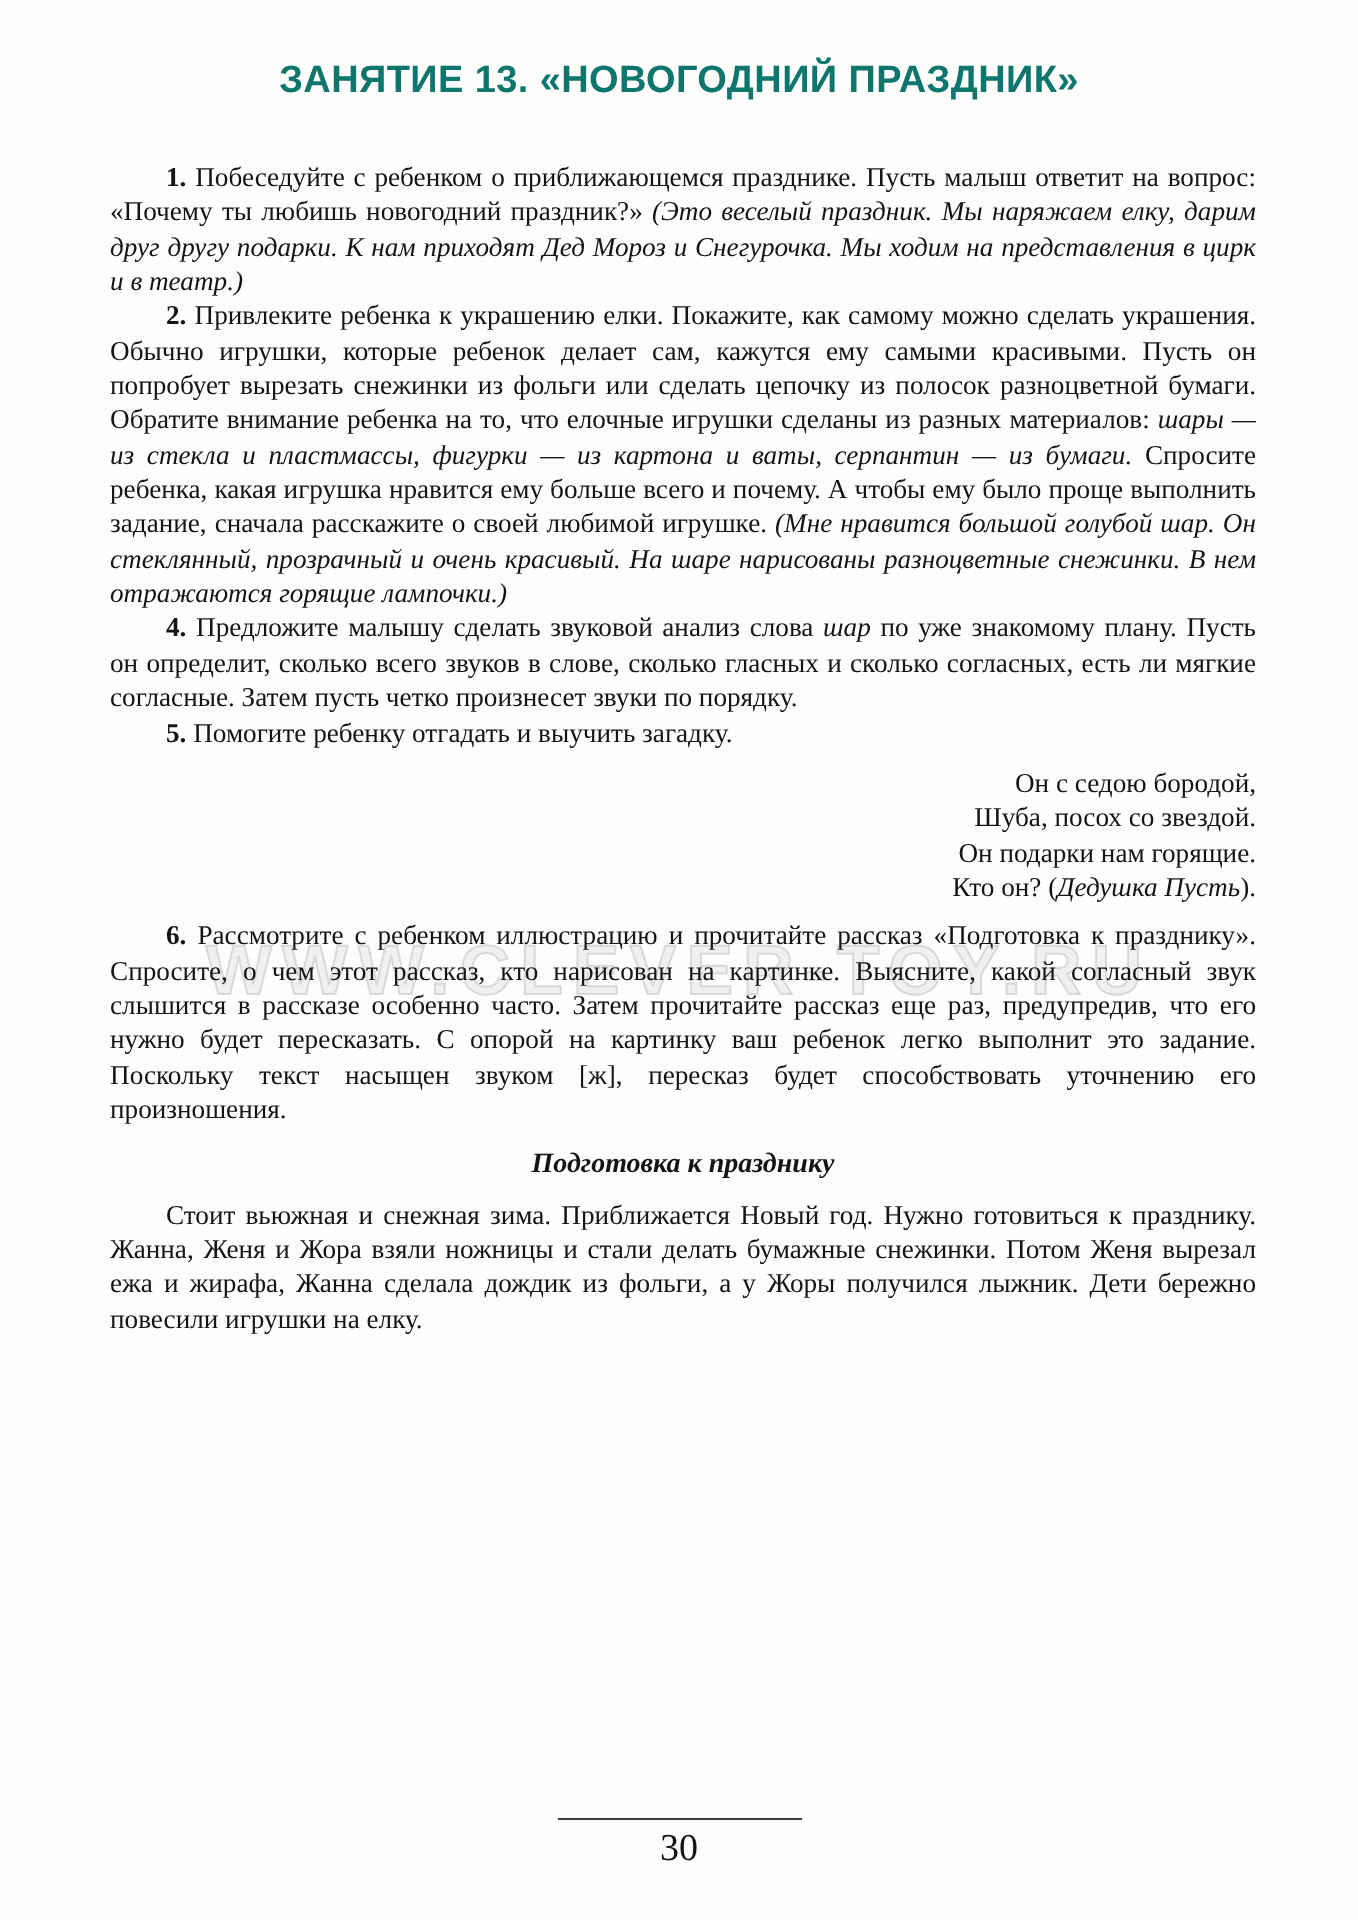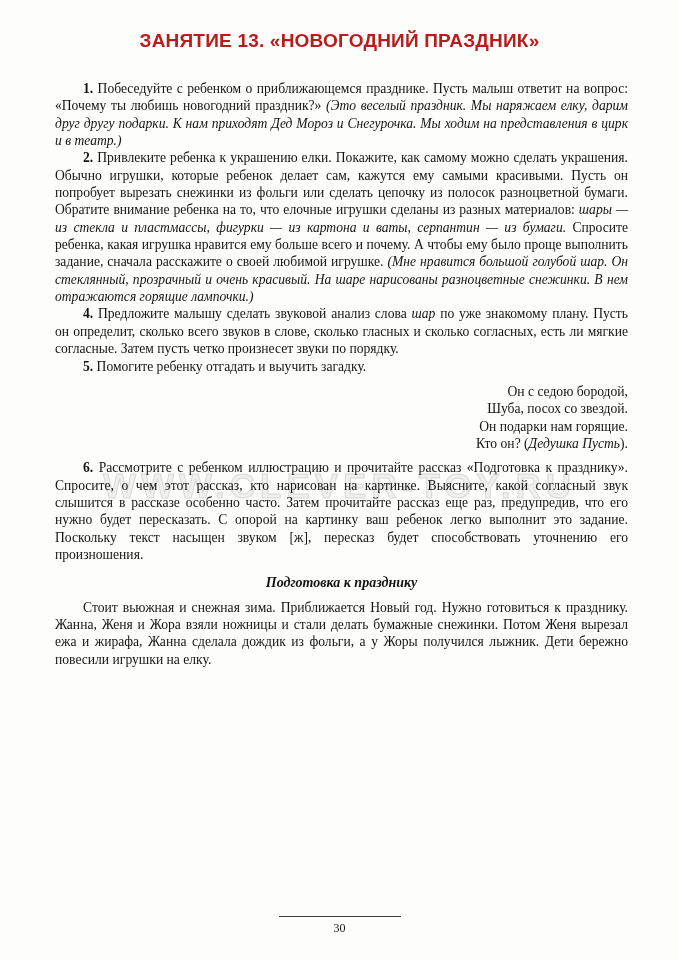--- a/index.html
+++ b/index.html
@@ -11,21 +11,21 @@
   }
   .page{
     position:relative;width:679px;height:960px;
     background:#fdfdfc;overflow:hidden;
   }
   .title{
     position:absolute;top:30px;left:0;width:100%;
     margin:0;text-align:center;
     font-family:"Liberation Sans", sans-serif;
     font-weight:bold;font-size:19px;letter-spacing:0.2px;
-    color:#b91c1c;
+    color:#0f766e;
     z-index:2;
   }
   .content{
     position:absolute;left:55px;top:80px;width:573px;
     font-size:13.6px;line-height:17.35px;
     text-align:justify;
     z-index:2;
   }
   .para{margin:0;text-indent:28px;}
   .para .num{font-weight:bold;}
@@ -52,21 +52,21 @@
   .footer{
     position:absolute;left:0;bottom:24px;width:100%;
     text-align:center;z-index:2;
   }
   .footer-rule{
     width:122px;height:0;
     border-top:1.6px solid #3a3a3a;
     margin:0 auto 4px auto;
   }
   .pagenum{
-    font-size:12px;color:#141414;
+    font-size:19px;color:#141414;
   }
 </style>
 </head>
 <body>
 
 <div class="page">
 
   <h1 class="title">ЗАНЯТИЕ 13. «НОВОГОДНИЙ ПРАЗДНИК»</h1>
 
   <div class="watermark">WWW.CLEVER-TOY.RU</div>

